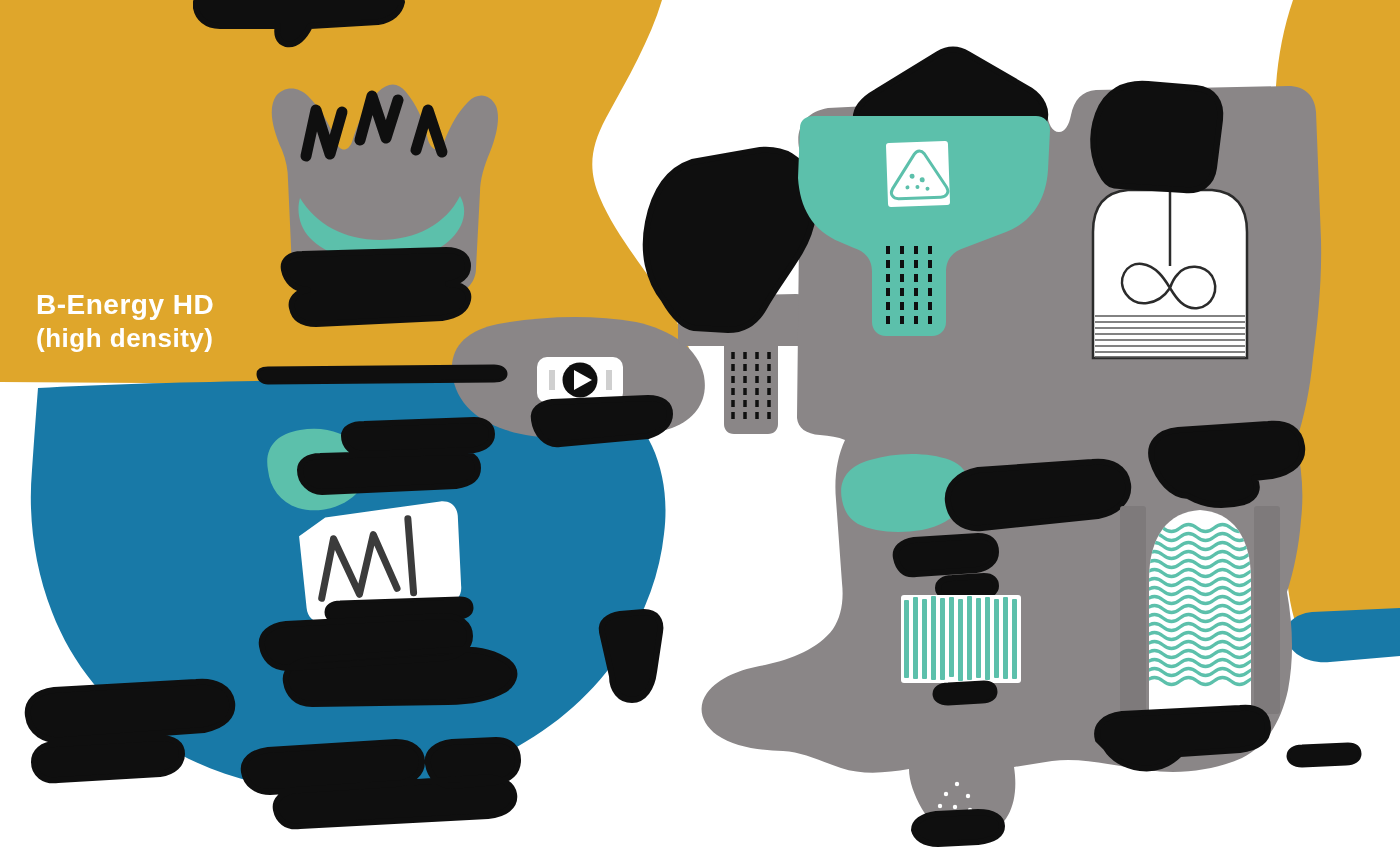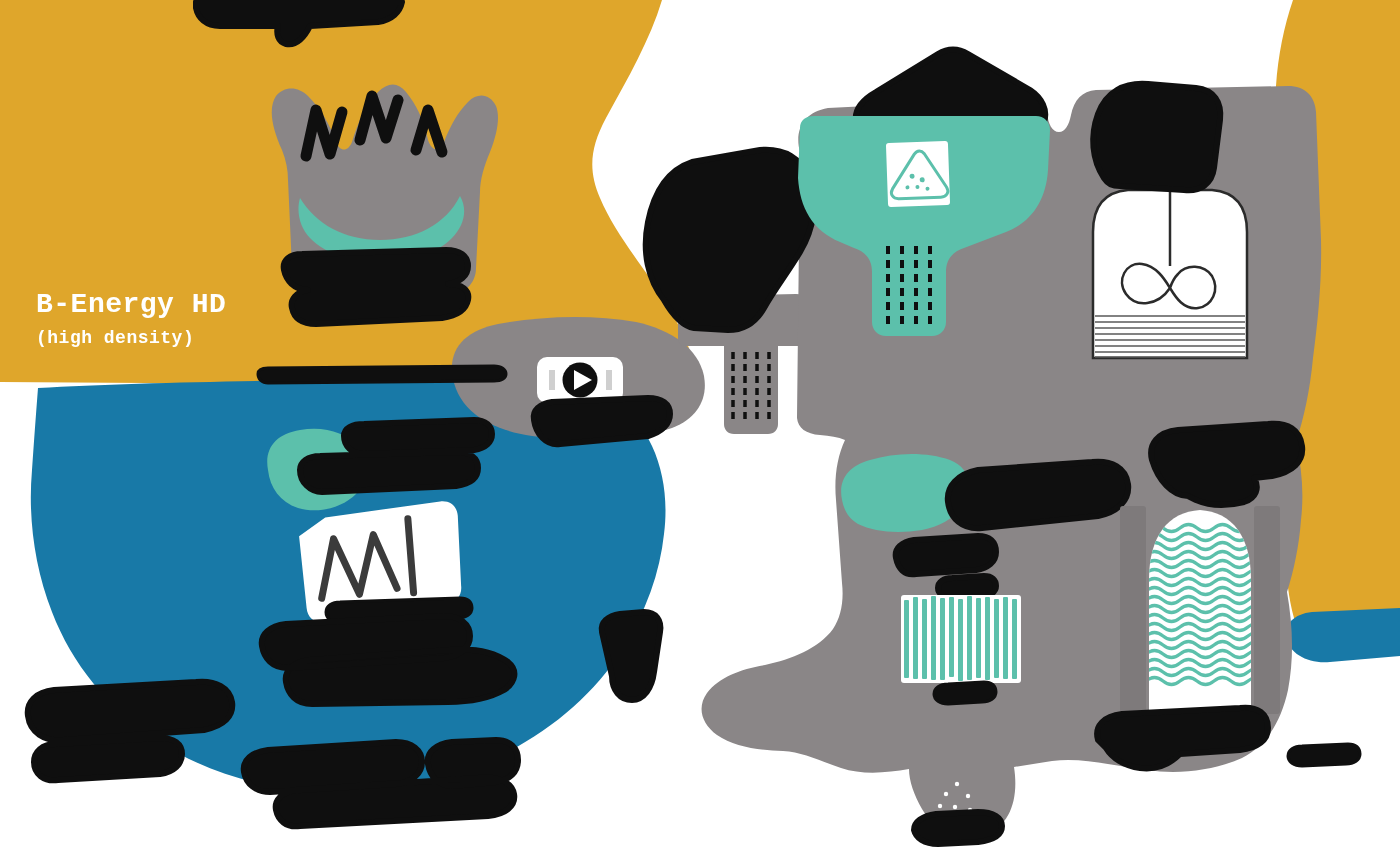--- a/index.html
+++ b/index.html
@@ -11,23 +11,23 @@
   .canvas{position:relative;width:1400px;height:868px;background:var(--c-background);overflow:hidden}
   .canvas > svg{position:absolute;left:0;top:0}
   .f-gold{fill:var(--c-gold)} .f-blue{fill:var(--c-blue)} .f-gray{fill:var(--c-gray)}
   .f-teal{fill:var(--c-teal)} .f-ink{fill:var(--c-ink)} .f-white{fill:var(--c-white)}
   .f-pillar{fill:var(--c-gray_dark)}
   .s-ink{stroke:var(--c-ink)} .s-teal{stroke:var(--c-teal)} .s-dark{stroke:var(--c-stroke_dark)}
   .s-line{stroke:var(--c-tank_line)}
   .nofill{fill:none}
   .scribble{fill:var(--c-ink);stroke:var(--c-ink);stroke-width:6;stroke-linejoin:round;stroke-linecap:round}
   .scribble-thin{fill:var(--c-ink);stroke:var(--c-ink);stroke-width:3;stroke-linejoin:round;stroke-linecap:round}
-  .label{position:absolute;color:var(--c-text);font-family:Liberation Mono, monospace;font-weight:700;letter-spacing:.5px}
+  .label{position:absolute;color:var(--c-text);font-family:Liberation Sans, sans-serif;font-weight:700;letter-spacing:.5px}
   .label .t{font-size:28px;line-height:35px}
-  .label .s{font-size:18px;line-height:33px}
+  .label .s{font-size:26px;line-height:33px}
   .hd{left:36px;top:287px}
   .ld{left:44px;top:419px}
 </style>
 </head>
 <body>
 
 <div class="canvas">
   <svg width="1400" height="868" viewBox="0 0 1400 868">
     <defs>
       <clipPath id="domeClip">

